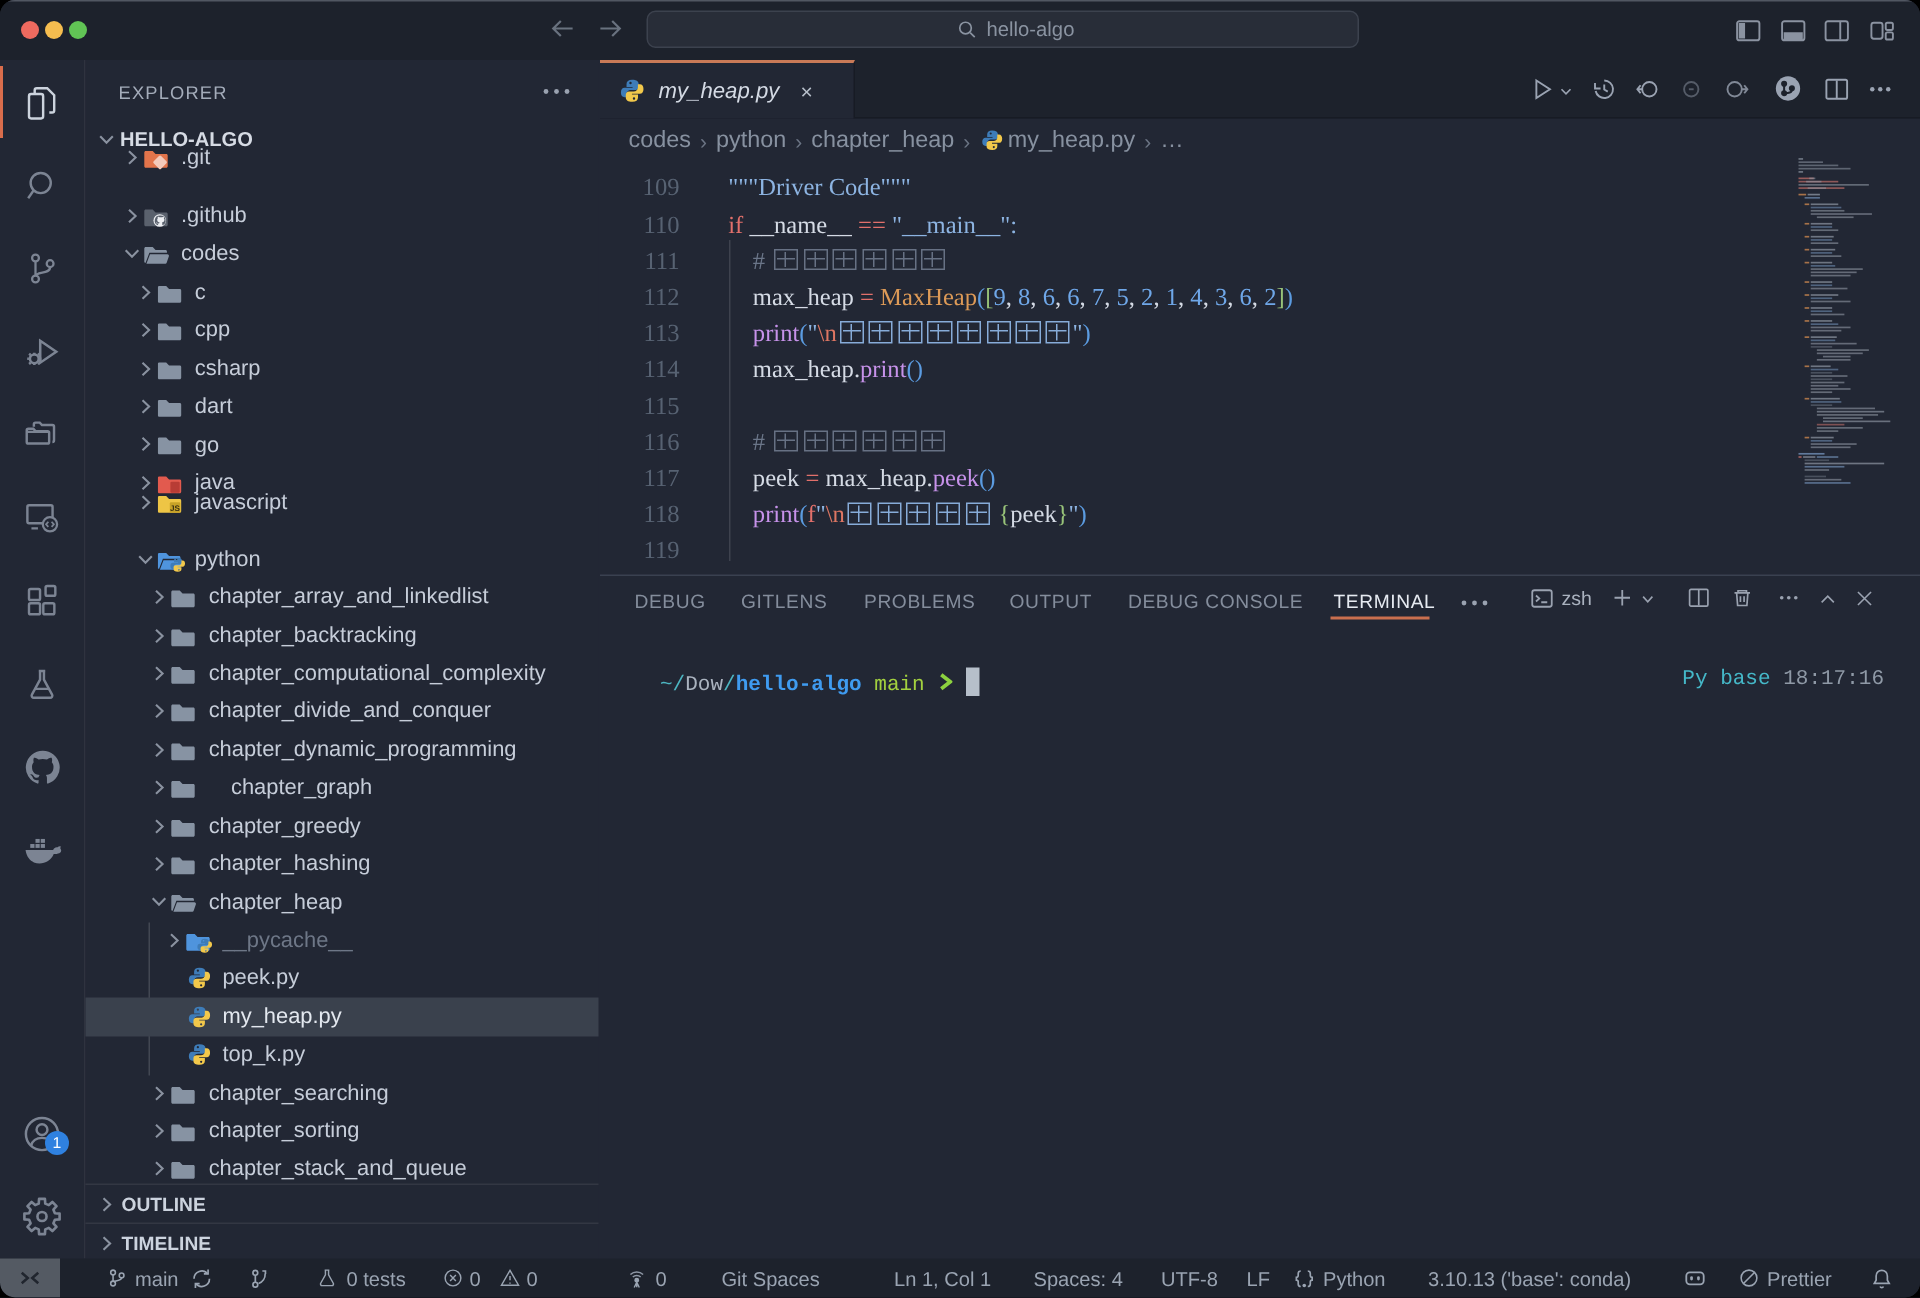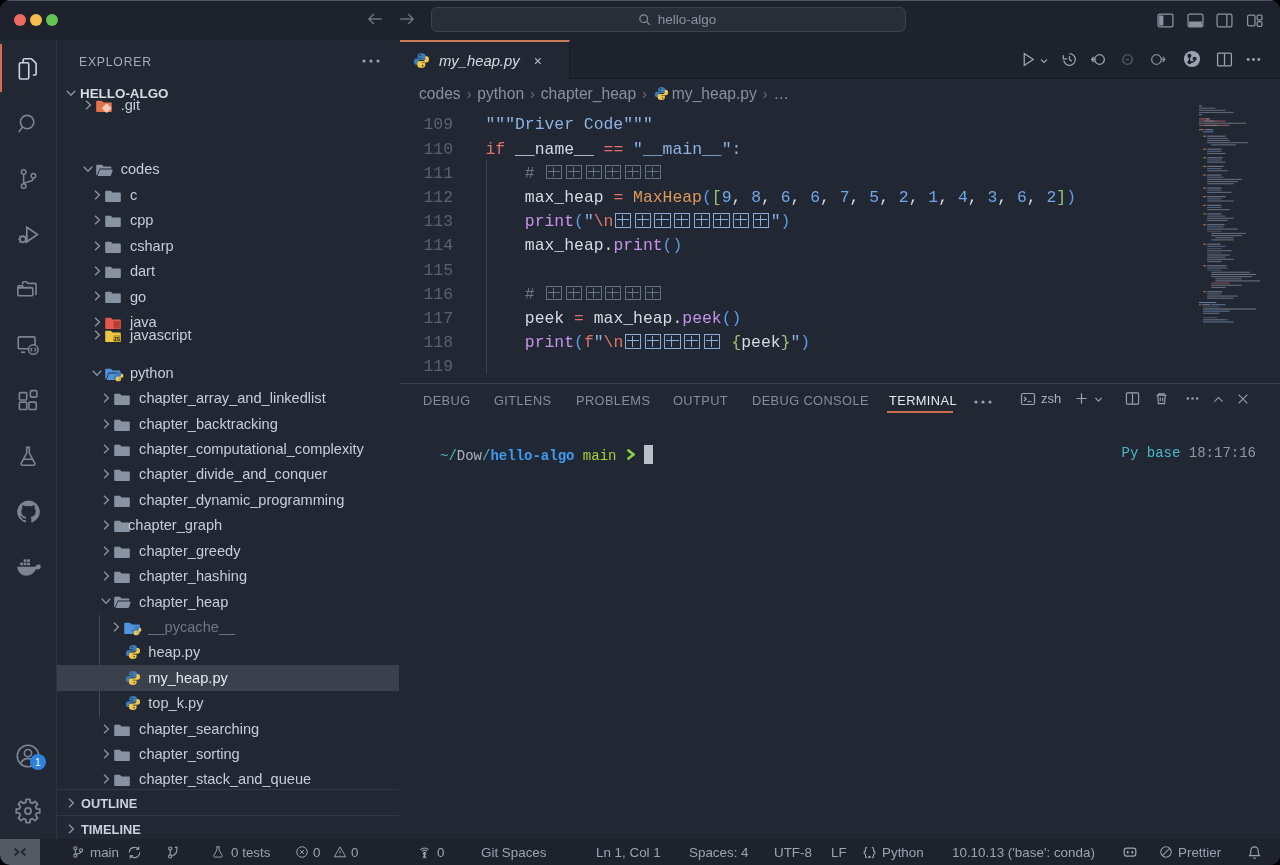--- a/index.html
+++ b/index.html
@@ -27,21 +27,21 @@
 .sectsep{position:absolute;left:0;width:342px;height:1px;background:rgba(255,255,255,.08)}
 #guide1{position:absolute;left:42px;top:574.5px;width:1px;height:102px;background:rgba(255,255,255,.15)}
 #tabstrip{position:absolute;left:400px;top:40px;width:880px;height:39px;background:#1d222c;border-bottom:1px solid #171b24}
 #tab1{position:absolute;left:0px;top:0px;width:170px;height:39px;background:#222734;border-top:2px solid #c97a57;border-right:1px solid #171b24;display:flex;align-items:center}
 #tab1 .tname{font-style:italic;color:#d4dae4;font-size:14.8px;margin-left:9px}
 #tab1 .tclose{color:#b6bec9;font-size:14px;margin-left:14px}
 .eaico{position:absolute;color:#9aa3b2}
 #crumbs{position:absolute;left:419px;top:79px;width:860px;height:29px;color:#8791a0;font-size:15.6px;display:flex;align-items:center;white-space:pre}
 #crumbs svg{margin:0 2px}
 .csep{color:#6b7484;font-size:14px;margin:0 6px}
-#code{position:absolute;left:400px;top:108px;width:880px;height:275px;font-family:Liberation Mono, monospace;font-size:16.4px}
+#code{position:absolute;left:400px;top:108px;width:880px;height:275px;font-family:Liberation Serif, serif;font-size:16.4px}
 .cl{position:absolute;height:24.2px;line-height:24.2px;white-space:pre;color:#d5dbe5}
 .lnum{position:absolute;width:53px;text-align:right;color:#576272;height:24.2px;line-height:24.2px}
 #iguide{position:absolute;left:486px;top:160px;width:1px;height:214px;background:rgba(255,255,255,.13)}
 .zh{display:inline-block;width:16.2px;height:14.6px;border:1.3px solid currentColor;box-sizing:border-box;margin:0 1.74px 0 1.74px;vertical-align:-1.5px;position:relative;opacity:.95}.zh:after{content:"";position:absolute;left:1px;right:1px;top:5px;border-top:1.2px solid currentColor}.zh:before{content:"";position:absolute;left:6px;top:1px;bottom:1px;border-left:1.2px solid currentColor}.s{color:#8db4e2}.kw{color:#e2706b}.cm{color:#6b7689}.fn{color:#c792ea}.cls{color:#dd9a57}.num{color:#6fa7e8}.b1{color:#5b9be0}.b2{color:#98c379}.esc{color:#de7663}.pl{color:#d5dbe5}
 #panel{position:absolute;left:400px;top:383px;width:880px;height:456px;background:#222734;border-top:1px solid #3a4150}
 .ptab{position:absolute;top:7px;height:20px;line-height:20px;color:#848d9c;font-size:12.8px;letter-spacing:.4px}
 .ptab.act{color:#e6eaf1}
 #punder{position:absolute;left:487px;top:27px;width:66px;height:2px;background:#c96f4e}
 .pico{position:absolute;color:#9aa2b0}
 #term{position:absolute;left:416px;top:412px;width:880px;height:427px;font-family:Liberation Mono, monospace;font-size:14px}
@@ -210,20 +210,31 @@
 <div class="row" style="top:52px">
         <svg class="chev" style="left:23.0px;top:4.5px" width="16" height="16">
           <use href="#chevr"></use>
         </svg>
         <svg class="fico" style="left:39.0px;top:5.5px" width="17" height="16" viewBox="0 0 17 15">
           <use href="#folder" style="color:#e2744b"></use>
           <rect x="7.2" y="6.2" width="7" height="7" rx="1" fill="#f3cabb" transform="rotate(45 10.7 9.7)"></rect>
         </svg>
         <span class="lbl" style="left:63.7px">.git</span>
       </div>
+<div class="row" style="top:91.3px">
+        <svg class="chev" style="left:23.0px;top:4.5px" width="16" height="16">
+          <use href="#chevr"></use>
+        </svg>
+        <svg class="fico" style="left:39.0px;top:5.5px" width="17" height="16" viewBox="0 0 17 15">
+          <use href="#folder" style="color:#5a616d"></use>
+          <circle cx="10.5" cy="9.5" r="4.2" fill="#eceef2"></circle>
+          <path fill="#5a616d" d="M10.5 6.1a3.4 3.4 0 0 0-1.1 6.6v-1.2c-.9.2-1.3-.4-1.4-.7h.5l.7.6c.4.2.8.1 1-.0 0-.3.2-.5.3-.6-.9-.1-1.7-.5-1.7-1.8 0-.4.1-.7.4-1 0-.1-.2-.5 0-1 0 0 .4-.1 1.1.4a3.7 3.7 0 0 1 1.8 0c.8-.5 1.1-.4 1.1-.4.2.5.1.9 0 1 .2.3.4.6.4 1 0 1.3-.8 1.7-1.7 1.8.2.1.3.4.3.8v1.1a3.4 3.4 0 0 0-1.1-6.6z"></path>
+        </svg>
+        <span class="lbl" style="left:63.7px">.github</span>
+      </div>
 <div class="row" style="top:116.8px">
         <svg class="chev" style="left:23.0px;top:4.5px" width="16" height="16">
           <use href="#chevd"></use>
         </svg>
         <svg class="fico" style="left:39.0px;top:5.5px" width="17" height="16" viewBox="0 0 17 15">
           <use href="#folderopen" style="color:#8793a3"></use>
         </svg>
         <span class="lbl" style="left:63.7px">codes</span>
       </div>
 <div class="row" style="top:142.2px">
@@ -349,21 +360,21 @@
         </svg>
         <span class="lbl" style="left:82.1px">chapter_dynamic_programming</span>
       </div>
 <div class="row" style="top:472.6px">
         <svg class="chev" style="left:41.4px;top:4.5px" width="16" height="16">
           <use href="#chevr"></use>
         </svg>
         <svg class="fico" style="left:57.4px;top:5.5px" width="17" height="16" viewBox="0 0 17 15">
           <use href="#folder" style="color:#8793a3"></use>
         </svg>
-        <span class="lbl" style="left:71px">chapter_graph</span>
+        <span class="lbl" style="left:97px">chapter_graph</span>
       </div>
 <div class="row" style="top:498.1px">
         <svg class="chev" style="left:41.4px;top:4.5px" width="16" height="16">
           <use href="#chevr"></use>
         </svg>
         <svg class="fico" style="left:57.4px;top:5.5px" width="17" height="16" viewBox="0 0 17 15">
           <use href="#folder" style="color:#8793a3"></use>
         </svg>
         <span class="lbl" style="left:82.1px">chapter_greedy</span>
       </div>
@@ -394,21 +405,21 @@
         </svg>
         <svg class="fico" style="left:74.1px;top:10.5px;width:11px;height:11px" viewBox="0 0 16 16">
           <use href="#pyico"></use>
         </svg>
         <span class="lbl dim" style="left:91.3px">__pycache__</span>
       </div>
 <div class="row" style="top:599.7px">
         <svg class="fico" style="left:67.6px;top:4.5px" width="16" height="16" viewBox="0 0 16 16">
           <use href="#pyico"></use>
         </svg>
-        <span class="lbl" style="left:91.3px">heap.py</span>
+        <span class="lbl" style="left:91.3px">peek.py</span>
       </div>
 <div class="row sel" style="top:625.2px">
         <svg class="fico" style="left:67.6px;top:4.5px" width="16" height="16" viewBox="0 0 16 16">
           <use href="#pyico"></use>
         </svg>
         <span class="lbl" style="left:91.3px">my_heap.py</span>
       </div>
 <div class="row" style="top:650.6px">
         <svg class="fico" style="left:67.6px;top:4.5px" width="16" height="16" viewBox="0 0 16 16">
           <use href="#pyico"></use>
@@ -733,21 +744,21 @@
         </svg>0</div>
   <div class="sbitem" style="left:481px">Git Spaces</div>
   <div class="sbitem" style="left:596px">Ln 1, Col 1</div>
   <div class="sbitem" style="left:689px">Spaces: 4</div>
   <div class="sbitem" style="left:774px">UTF-8</div>
   <div class="sbitem" style="left:831px">LF</div>
   <div class="sbitem" style="left:862px"><svg width="15" height="15" viewBox="0 0 16 16" fill="none" stroke="currentColor" stroke-width="1.2" style="margin-right:5px">
           <path d="M5.5 2.5c-1.2 0-1.8.6-1.8 1.8v1.4c0 .8-.5 1.3-1.3 1.3v2c.8 0 1.3.5 1.3 1.3v1.4c0 1.2.6 1.8 1.8 1.8M10.5 2.5c1.2 0 1.8.6 1.8 1.8v1.4c0 .8.5 1.3 1.3 1.3v2c-.8 0-1.3.5-1.3 1.3v1.4c0 1.2-.6 1.8-1.8 1.8"></path>
           <circle cx="8" cy="12.8" r="1.3" fill="currentColor" stroke="none"></circle>
         </svg>Python</div>
-  <div class="sbitem" style="left:952px">10.10.13 ('base': conda)</div>
+  <div class="sbitem" style="left:952px">3.10.13 ('base': conda)</div>
   <div class="sbitem" style="left:1122px">
         <svg width="16" height="16" viewBox="0 0 16 16" fill="none" stroke="currentColor" stroke-width="1.2">
           <rect x="2.2" y="4.2" width="11.6" height="8" rx="2.4"></rect>
           <rect x="4.8" y="6.8" width="1.8" height="2.8" rx="0.9" fill="currentColor" stroke="none"></rect>
           <rect x="9.4" y="6.8" width="1.8" height="2.8" rx="0.9" fill="currentColor" stroke="none"></rect>
         </svg>
       </div>
   <div class="sbitem" style="left:1159px"><svg width="14" height="14" viewBox="0 0 16 16" fill="none" stroke="currentColor" stroke-width="1.2" style="margin-right:5px">
           <circle cx="8" cy="8" r="6"></circle>
           <path d="M3.8 12.2 12.2 3.8"></path>

